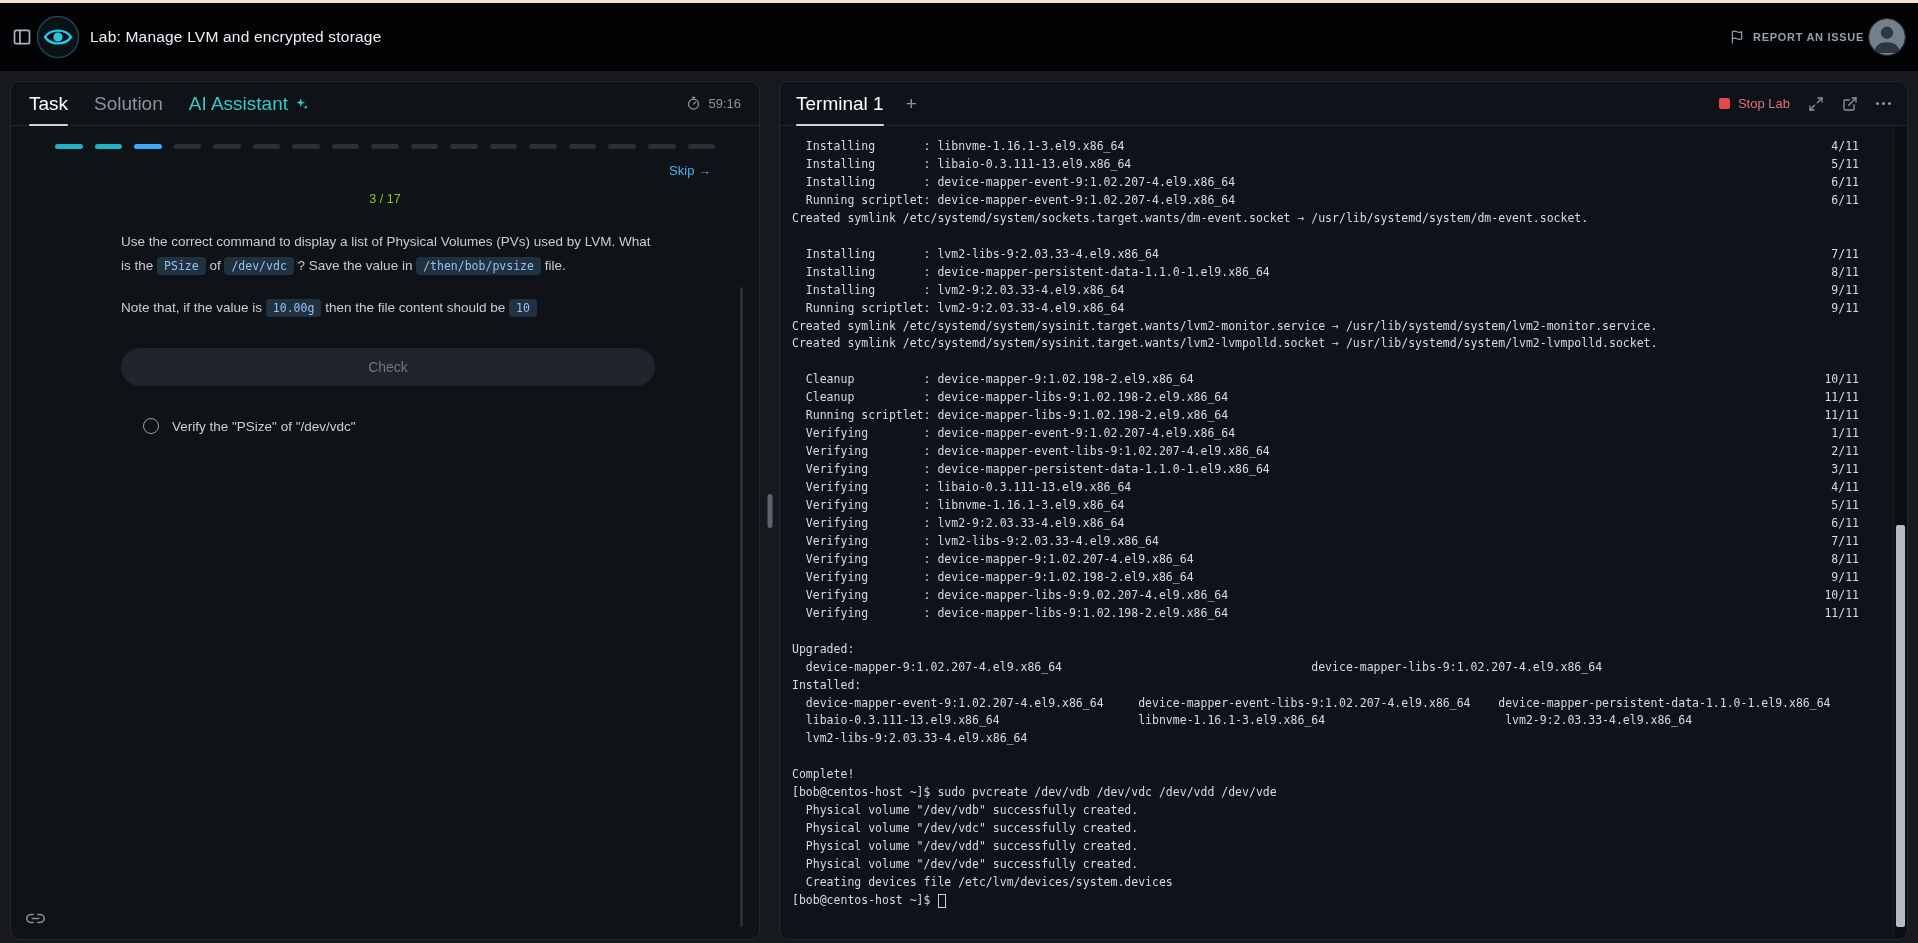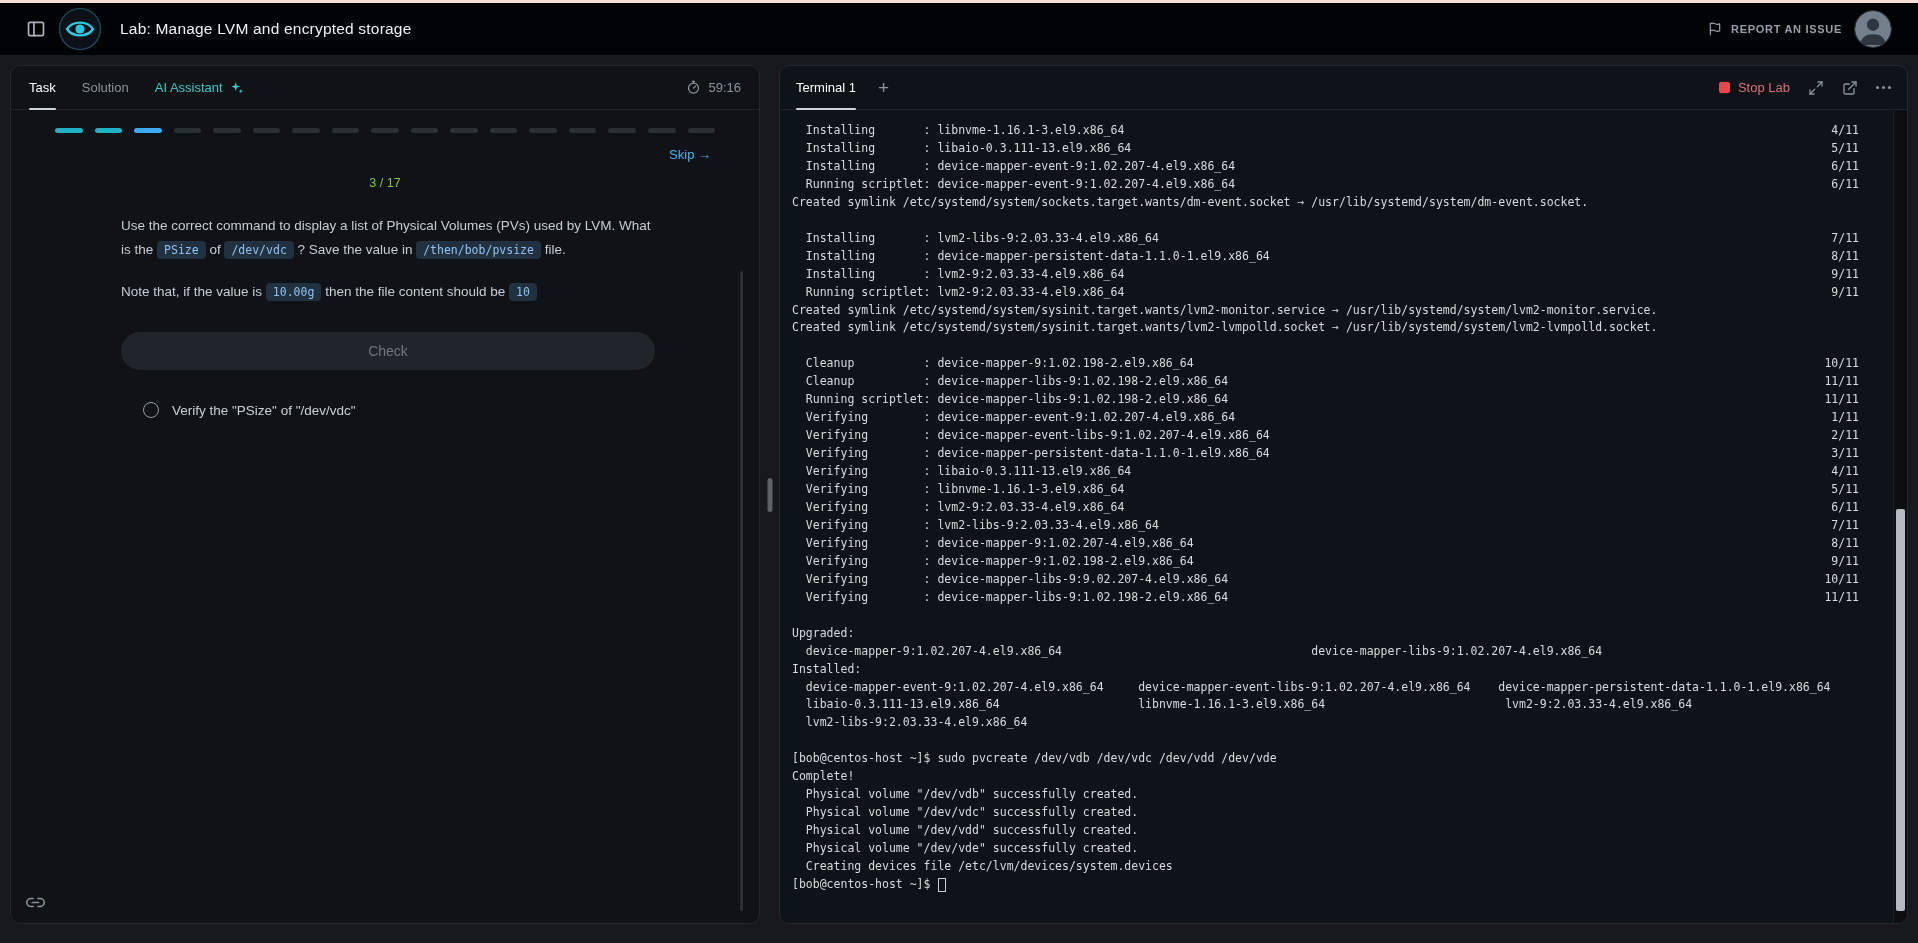--- a/index.html
+++ b/index.html
@@ -6,23 +6,23 @@
   html,body { width: 1918px; height: 943px; overflow: hidden; }
   body {
     background: #17191e;
     font-family: "Liberation Sans", sans-serif;
     color: #c9d1d9;
   }
   .top-strip { height: 3px; background: #f8e0d2; }
 
   
   .topbar {
-    height: 52px; background: #020305;
+    height: 68px; background: #020305;
     display: flex; align-items: center;
-    padding: 0 26px; gap: 12px;
+    padding: 0 12px; gap: 4px;
   }
   .icon-btn { background: none; border: none; color: #aeb4bb; display: flex; align-items: center; justify-content: center; cursor: pointer; }
   .topbar .toggle svg { width: 20px; height: 20px; }
   .logo { width: 44px; height: 44px; flex-shrink: 0; }
   .app-title { font-size: 15.5px; font-weight: 500; color: #eef1f4; letter-spacing: .2px; margin-left: 6px; }
   .report-issue {
     margin-left: auto; display: flex; align-items: center; gap: 9px;
     color: #979fa8; font-size: 11px; font-weight: 700; letter-spacing: .7px;
     background: none; border: none; cursor: pointer;
   }
@@ -43,21 +43,21 @@
   }
   .terminal-card { flex: 1; background: #0e1319; overflow: hidden; }
 
   .card-header {
     height: 44px; flex-shrink: 0;
     display: flex; align-items: stretch;
     border-bottom: 1px solid #20242b; padding: 0 18px; gap: 26px;
   }
   .tab {
     display: flex; align-items: center; gap: 7px;
-    font-size: 13px; color: #8b949e; cursor: pointer; position: relative;
+    font-size: 19px; color: #8b949e; cursor: pointer; position: relative;
   }
   .tab.active { color: #ffffff; }
   .tab.active::after {
     content: ""; position: absolute; left: 0; right: 0; bottom: -1px;
     height: 2px; background: #cfd4d9; border-radius: 1px;
   }
   .tab.ai { color: #35c9c9; }
   .tab.ai svg { width: 14px; height: 14px; }
   .timer { margin-left: auto; display: flex; align-items: center; gap: 7px; color: #8b949e; font-size: 13px; }
   .timer svg { width: 15px; height: 15px; }
@@ -307,22 +307,22 @@
         <div class="tline has-r"><span>  Verifying        : device-mapper-libs-9:9.02.207-4.el9.x86_64</span><span>10/11</span></div>
         <div class="tline has-r"><span>  Verifying        : device-mapper-libs-9:1.02.198-2.el9.x86_64</span><span>11/11</span></div>
         <div class="tline"><span></span></div>
         <div class="tline"><span>Upgraded:</span></div>
         <div class="tline"><span>  device-mapper-9:1.02.207-4.el9.x86_64                                    device-mapper-libs-9:1.02.207-4.el9.x86_64</span></div>
         <div class="tline"><span>Installed:</span></div>
         <div class="tline"><span>  device-mapper-event-9:1.02.207-4.el9.x86_64     device-mapper-event-libs-9:1.02.207-4.el9.x86_64    device-mapper-persistent-data-1.1.0-1.el9.x86_64</span></div>
         <div class="tline"><span>  libaio-0.3.111-13.el9.x86_64                    libnvme-1.16.1-3.el9.x86_64                          lvm2-9:2.03.33-4.el9.x86_64</span></div>
         <div class="tline"><span>  lvm2-libs-9:2.03.33-4.el9.x86_64</span></div>
         <div class="tline"><span></span></div>
+        <div class="tline"><span>Complete!</span></div>
         <div class="tline"><span>[bob@centos-host ~]$ sudo pvcreate /dev/vdb /dev/vdc /dev/vdd /dev/vde</span></div>
-        <div class="tline"><span>Complete!</span></div>
         <div class="tline"><span>  Physical volume "/dev/vdb" successfully created.</span></div>
         <div class="tline"><span>  Physical volume "/dev/vdc" successfully created.</span></div>
         <div class="tline"><span>  Physical volume "/dev/vdd" successfully created.</span></div>
         <div class="tline"><span>  Physical volume "/dev/vde" successfully created.</span></div>
         <div class="tline"><span>  Creating devices file /etc/lvm/devices/system.devices</span></div>
         <div class="tline"><span>[bob@centos-host ~]$ </span><span class="cursor"></span></div>
       </div>
 
     <div class="term-scrollbar">
       <div class="term-thumb"></div>

